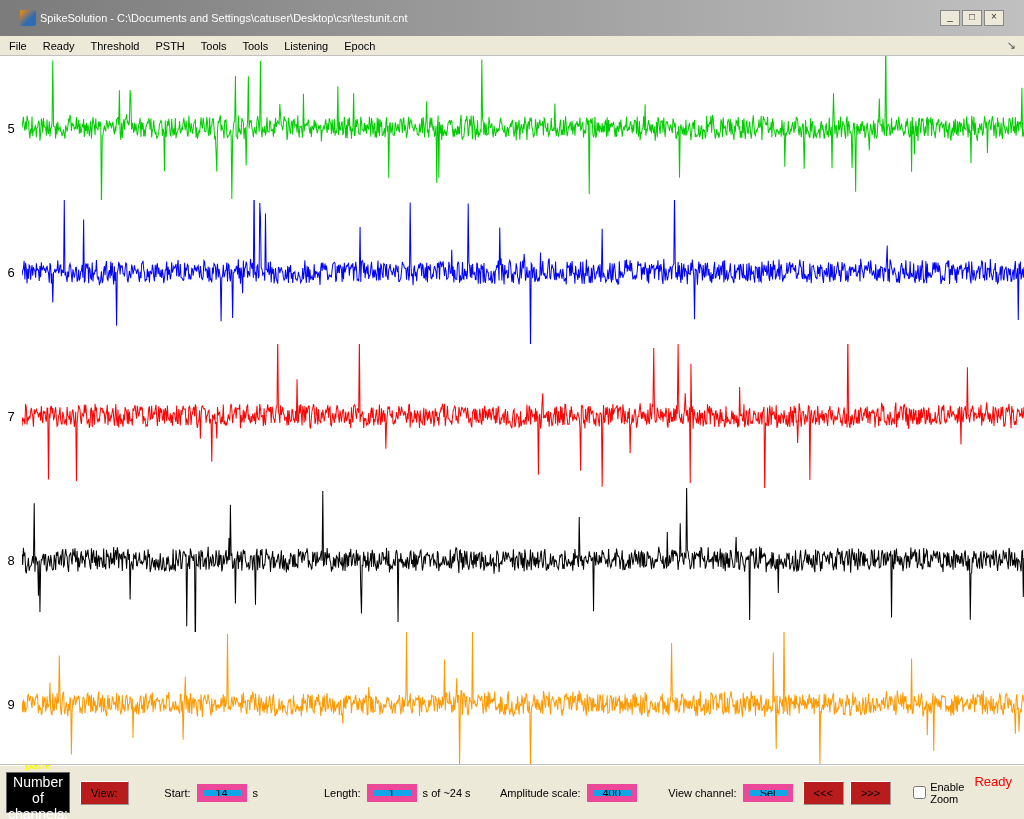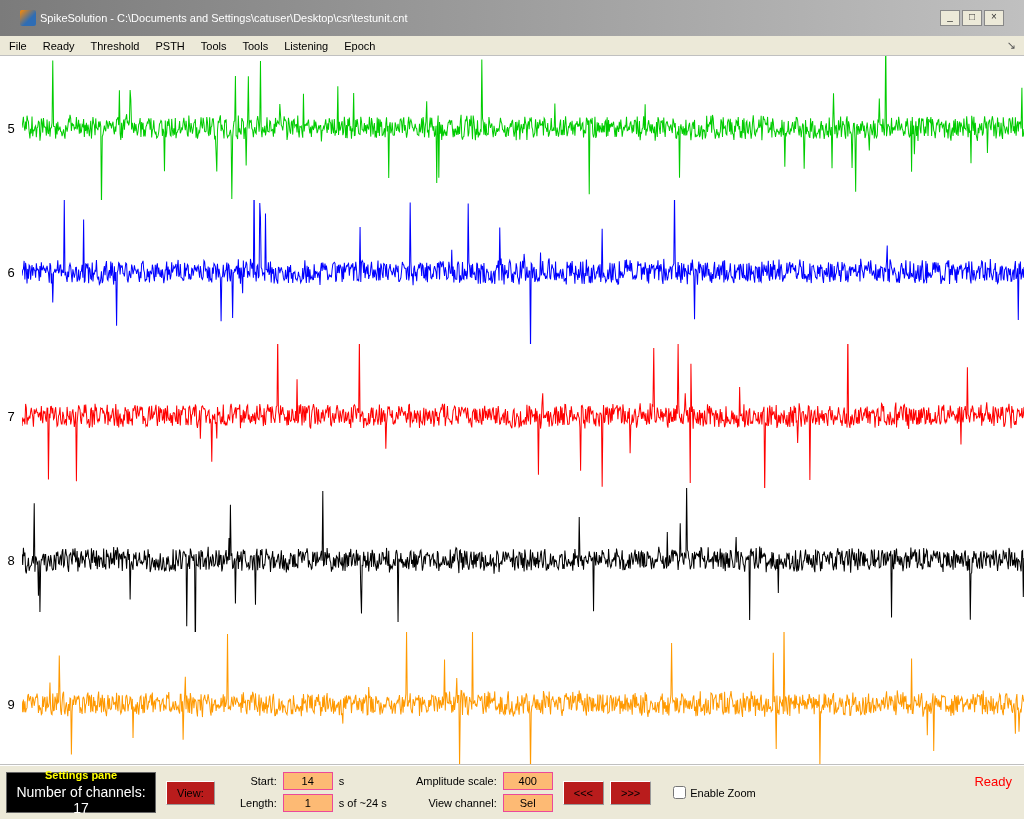--- a/index.html
+++ b/index.html
@@ -118,39 +118,39 @@
     border: 1px solid #999;
     border-top-color:#fff; border-left-color:#fff;
     padding: 3px 10px;
     cursor: pointer;
     font-size: 11px;
     height: 24px;
     align-self: center;
   }
   .ctrl-group {
     display: flex;
-    flex-direction: column;
+    flex-direction: row;
     justify-content: flex-start;
     gap: 4px;
   }
   .ctrl-row {
     display: flex;
     align-items: center;
     gap: 6px;
   }
   .ctrl-row label { min-width: 52px; text-align: right; }
   .ctrl-row .wide-label { min-width: 96px; text-align: right; }
   input[type=text] {
     width: 50px;
     height: 18px;
-    border: 1px solid #ec4899;
+    border: 6px solid #ec4899;
     padding: 1px 4px;
     font-size: 11px;
     text-align: center;
-    background:#fdba74;
+    background:#0ea5e9;
   }
   .unit { min-width: 52px; text-align:left; }
   .chk { display:flex; align-items:center; gap:4px; align-self:center;padding-left:12px;}
   .chk input { width:13px;height:13px; }
   .status {
     margin-left: auto;
     align-self: flex-start;
     color: #f00;
     font-size: 13px;
     padding: 2px 6px 0 0;

